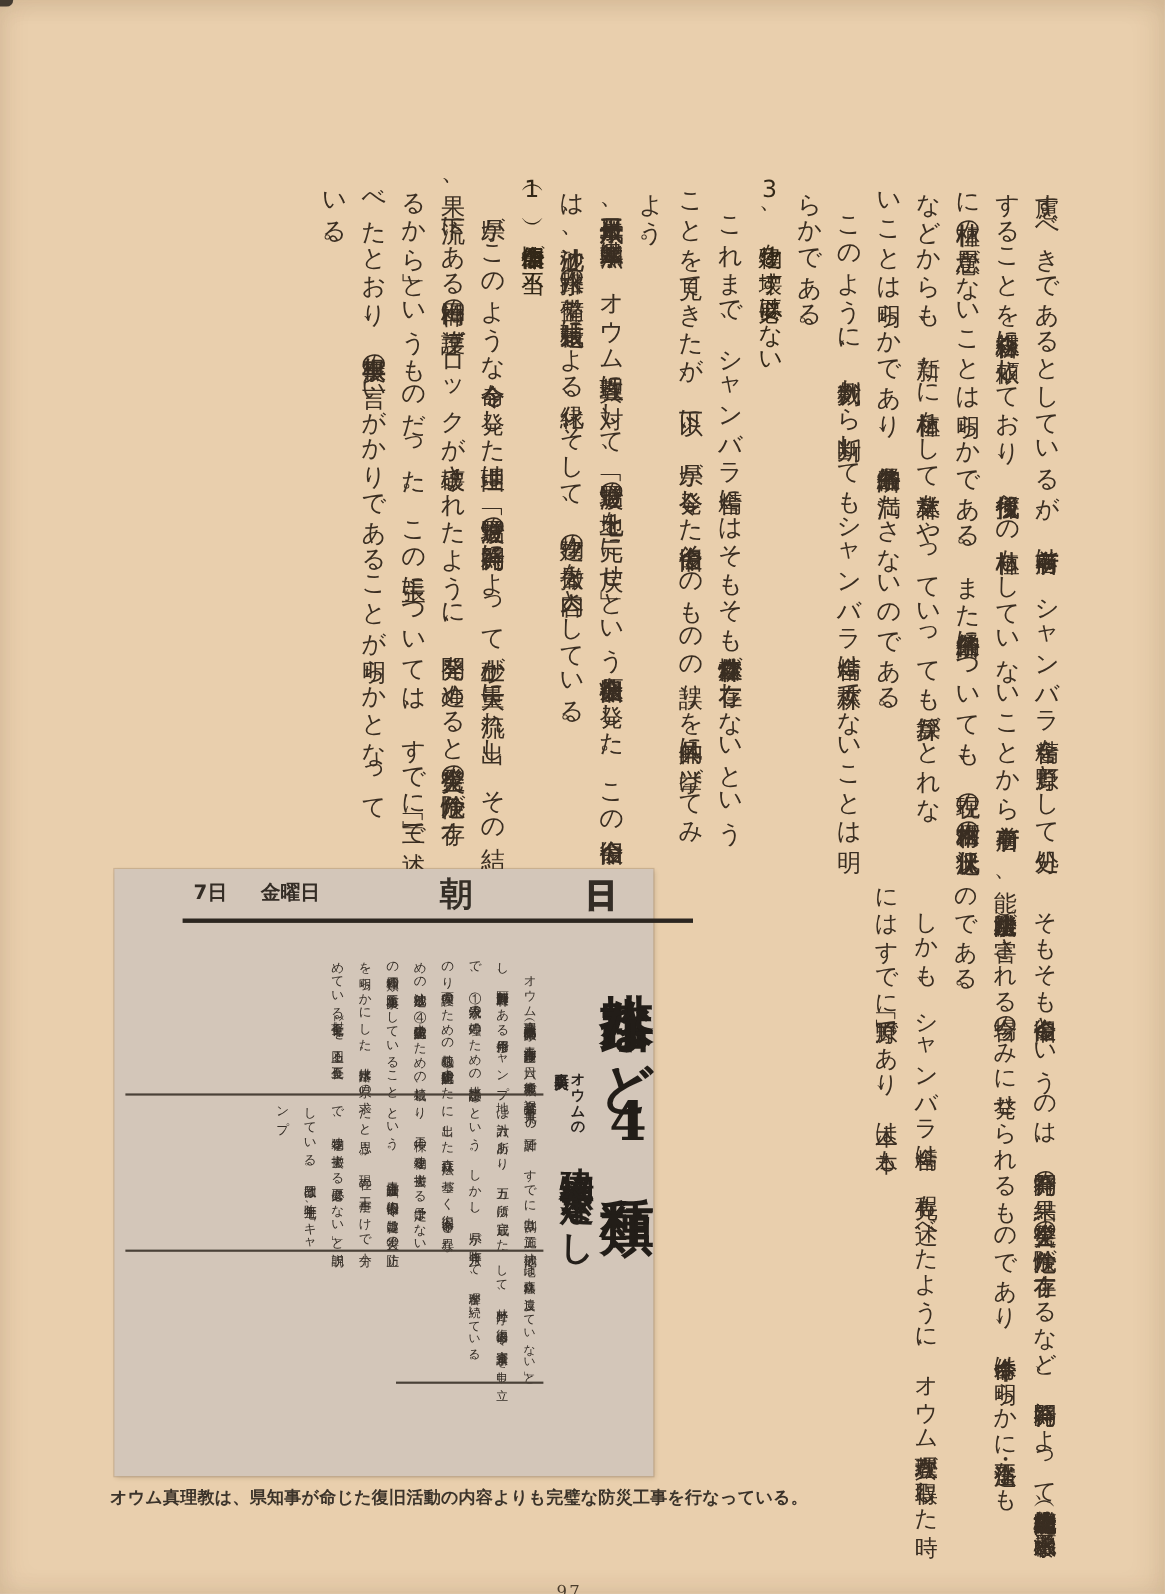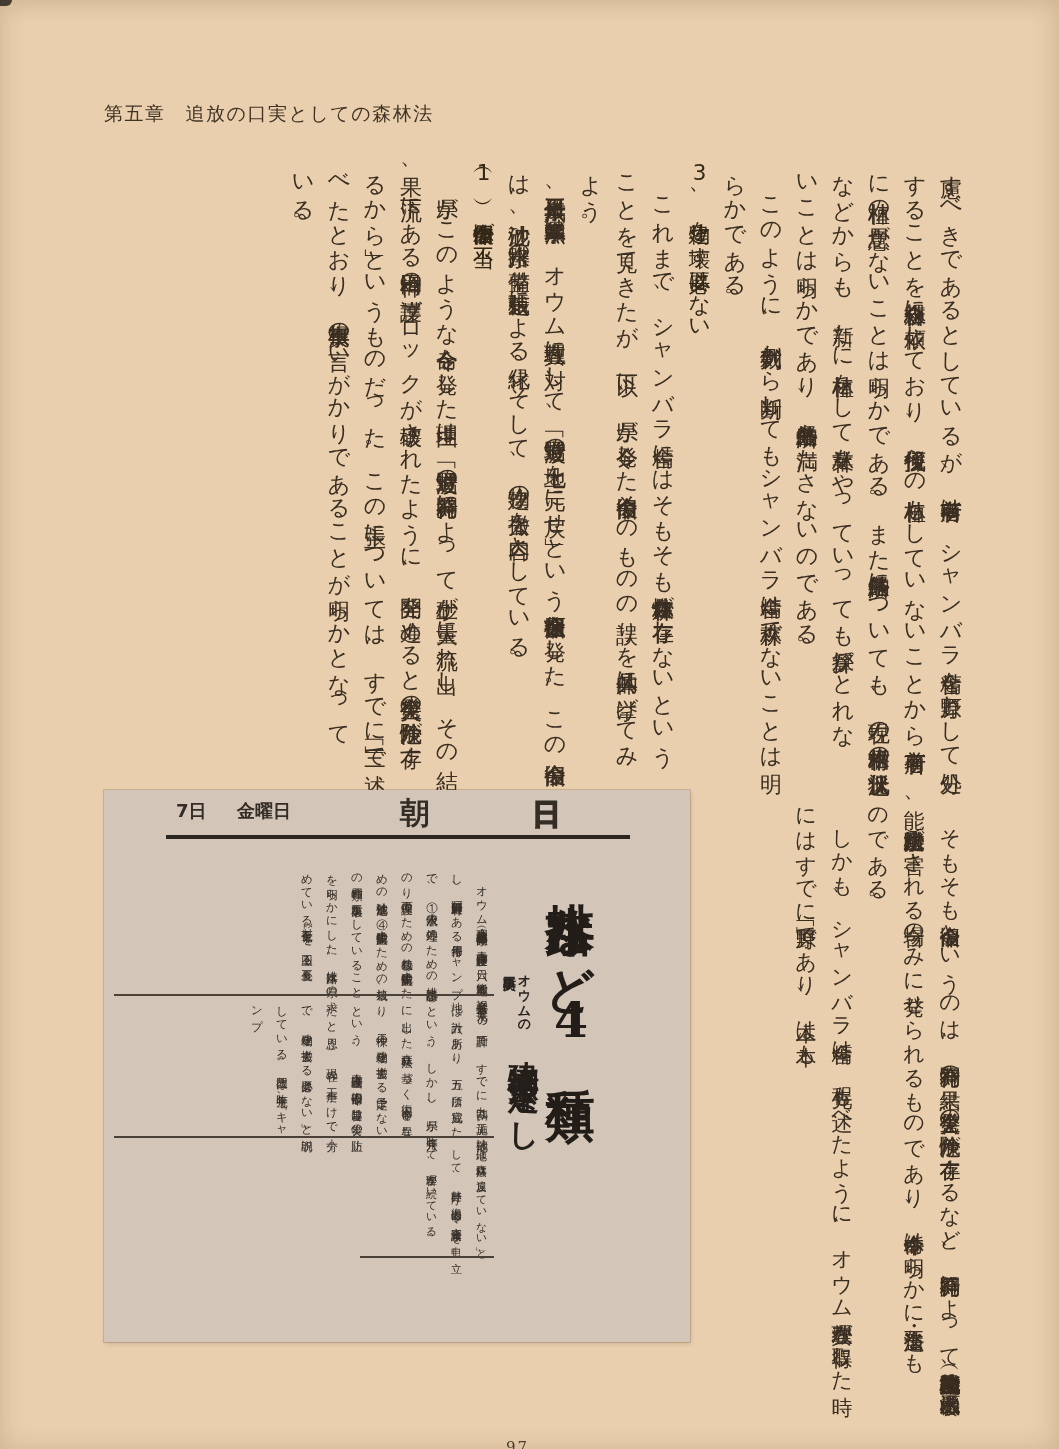--- a/index.html
+++ b/index.html
@@ -39,21 +39,21 @@
     font-family:"DejaVu Sans","Liberation Sans",sans-serif;
     font-weight:700;font-size:21.5px;color:#332818;
   }
   
   #main-lower{
     position:absolute;top:793px;left:712px;width:256px;height:588px;
     font-size:21px;line-height:36px;
   }
   
   #clipping{
-    position:absolute;left:104px;top:790px;width:586px;height:552px;
+    position:absolute;left:104px;top:790px;width:490px;height:552px;
     background:#d3c6b9;
     color:#39322b;
     box-shadow:0 0 0 1px rgba(120,95,70,.25), 1px 2px 4px rgba(80,55,30,.18);
   }
   .mast{position:absolute;top:9px;white-space:nowrap;color:#342d26;}
   #mast-date{left:72px;font-size:18px;font-weight:700;}
   #mast-weekday{left:133px;font-size:18px;font-weight:700;text-align:right;}
   #mast-asahi-left{left:296px;top:3px;font-size:30px;font-weight:900;}
   #mast-asahi-right{
     left:428px;top:5px;font-size:29px;font-weight:900;
@@ -103,23 +103,20 @@
     background:#2a241e;border-radius:0 0 6px 0;opacity:.85;
   }
 </style>
 </head>
 <body>
 
 <div id="page">
 
   <div id="scan-speck"></div>
 
-  <div id="chapter-header">
-    <span>第五章</span><span class="gap"></span><span>追放の口実としての森林法</span>
-  </div>
 
   <div id="main-upper" class="vtext serif">
     <p>慮すべきであるとしているが、前所有者は、シャンバラ精舎を原野として処分することを森林組合に依頼しており、伐採後何らの植林もしていないことから前所有者に植林の意思がないことは明らかである。また経済的条件についても、現在の木材価格の低迷状況などからも、新たに植林をして林業をやっていっても採算がとれないことは明らかであり、経済的条件も満たさないのである。</p>
     <p class="indent">このように、裁判例から判断してもシャンバラ精舎は森林でないことは明らかである。</p>
     <h2 class="sec-head">3、建物を壊す必要はない</h2>
     <p class="indent">これまで、シャンバラ精舎にはそもそも森林性自体が存在しないということを見てきたが、以下に、県が発令した復旧命令そのものの誤りを具体的に挙げてみよう。</p>
     <p class="indent">平成三年六月十三日、熊本県知事は、オウム真理教に対して、「波野道場の土地を元に戻せ」という原状復旧命令を発した。この復旧命令は、沈砂池、排水路の整備、植栽・芝張による緑化、そして、建物の撤去を内容としている。</p>
     <h3 class="sec-head">（1）　復旧命令自体が不当</h3>
     <p class="indent">県がこのような命令を発した理由は、「波野道場の開発行為によって土砂が大量に流れ出し、その結果、下流にある神田橋の護岸ブロックが破壊されたように、開発を進めると災害発生の危険性が存するから」というものだった。この主張については、すでに「三」で述べたとおり、事実無根の言いがかりであることが明らかとなっている。</p>
   </div>
@@ -146,16 +143,17 @@
     <div id="news-subheadline" class="vtext gothic">建物撤去予定なし</div>
 
     <div id="band1" class="band vtext serif">　オウム真理教（総本部・静岡県）の青山吉伸弁護士は六日、熊本地裁で記者会見し、阿蘇郡波野村にある修行用キャンプ地で、①表流水の処理のための排水路設②のり面保護のための植栽③土砂流失防止のための沈砂池造り④土砂流失防止のための植栽、の四種類の防災工事をしていることを明らかにした。排水路は県の求めている全長七百㍍を上回る全長五</div>
     <div id="rule1" class="news-rule"></div>
     <div id="band2" class="band vtext serif">千百九十㍍の計画で、すでに九割は施工。沈砂池は計六カ所あり、五カ所は完成したという。しかし、県が昨年六月に出した森林法に基づく復旧命令と異なり、十二棟の建物を撤去する予定はないという。　青山弁護士は「復旧命令の趣旨は災害の防止だと思う。現在の工事だけで十分で、建物を撤去する必要はない」と説明している。教団は昨年七月、「キャンプ</div>
     <div id="rule2" class="news-rule"></div>
     <div id="band3" class="band vtext serif">地は森林法に違反していない」として、林野庁に復旧命令の審査請求を申し立て、審理が続いている。</div>
     <div id="rule3" class="news-rule"></div>
   </div>
 
+  <div id="news-caption">オウム真理教は、県知事が命じた復旧活動の内容よりも完璧な防災工事を行なっている。</div>
 
   <div id="page-number">97</div>
 
 </div>
 
 </body></html>

